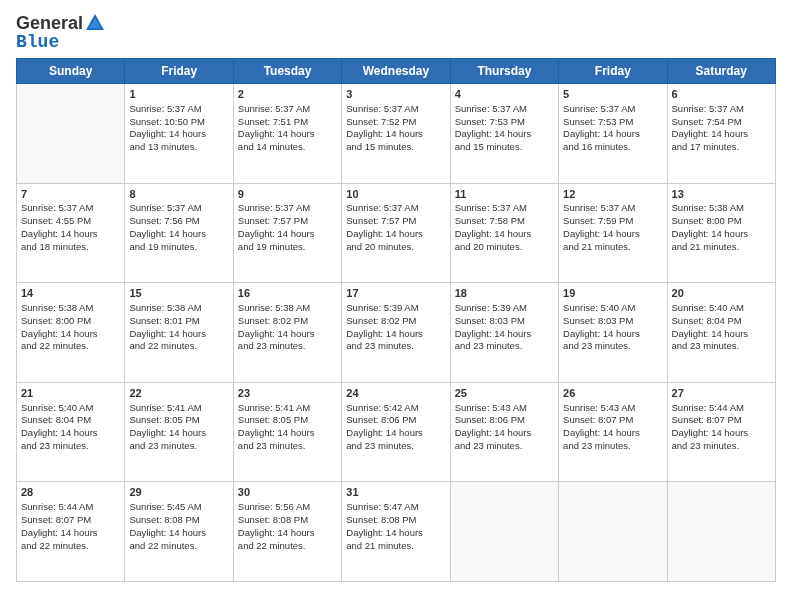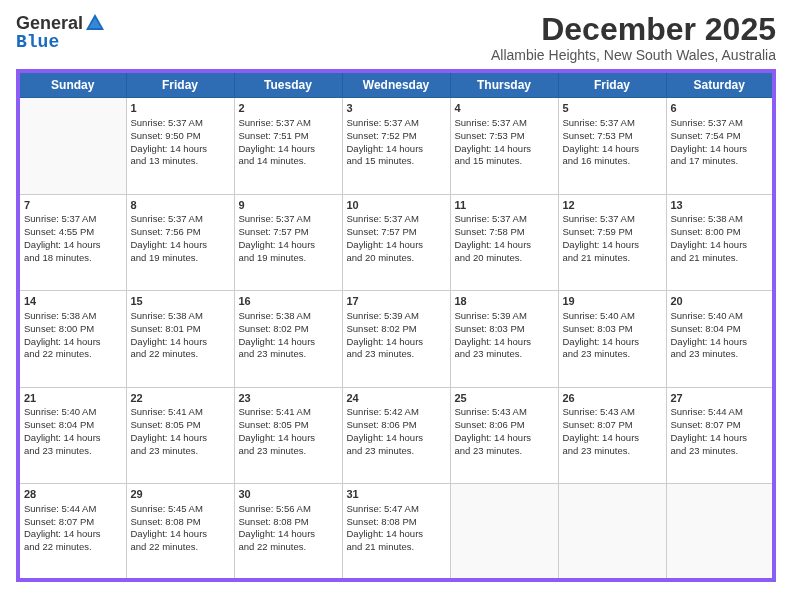--- a/index.html
+++ b/index.html
@@ -48,21 +48,21 @@
       font-weight: bold;
       color: #333;
       line-height: 1.1;
     }
     .subtitle {
       font-size: 14px;
       color: #555;
     }
     .calendar {
       flex: 1;
-      border: 4px solid #8b5cf6;
+      border: 1px solid #8b5cf6;
       border-collapse: collapse;
       width: 100%;
       table-layout: fixed;
     }
     .calendar th {
       background-color: #2e6db4;
       color: #fff;
       text-align: center;
       padding: 5px 3px;
       font-size: 12px;
@@ -98,45 +98,41 @@
         <span class="logo-general">General</span>
         <svg width="22" height="22" viewBox="0 0 22 22" style="margin: 0 1px;">
           <polygon points="11,2 20,18 2,18" fill="#1a6bbf"></polygon>
           <polygon points="11,6 17,16 5,16" fill="#4a9be8" opacity="0.6"></polygon>
         </svg>
       </div>
       <div style="margin-top:-2px;">
         <span class="logo-blue" style="font-size:18px;font-weight:bold;color:#1a6bbf;font-family:Liberation Mono, monospace;">Blue</span>
       </div>
     </div>
-    <div class="title-section">
-      <div class="month-title">December 2025</div>
-      <div class="subtitle">Allambie Heights, New South Wales, Australia</div>
-    </div>
   </div>
 
   <table class="calendar">
     <thead>
       <tr>
         <th>Sunday</th>
         <th>Friday</th>
         <th>Tuesday</th>
         <th>Wednesday</th>
         <th>Thursday</th>
         <th>Friday</th>
         <th>Saturday</th>
       </tr>
     </thead>
     <tbody id="calendar-body">
     <tr>
           <td class="empty-cell"></td>
           <td>
             <span class="day-num">1</span>
             <div>Sunrise: 5:37 AM</div>
-            <div>Sunset: 9:50 PM</div>
+            <div>Sunset: 10:50 PM</div>
             <div>Daylight: 14 hours</div>
             <div>and 13 minutes.</div>
           </td>
           <td>
             <span class="day-num">2</span>
             <div>Sunrise: 5:37 AM</div>
             <div>Sunset: 7:51 PM</div>
             <div>Daylight: 14 hours</div>
             <div>and 14 minutes.</div>
           </td>

